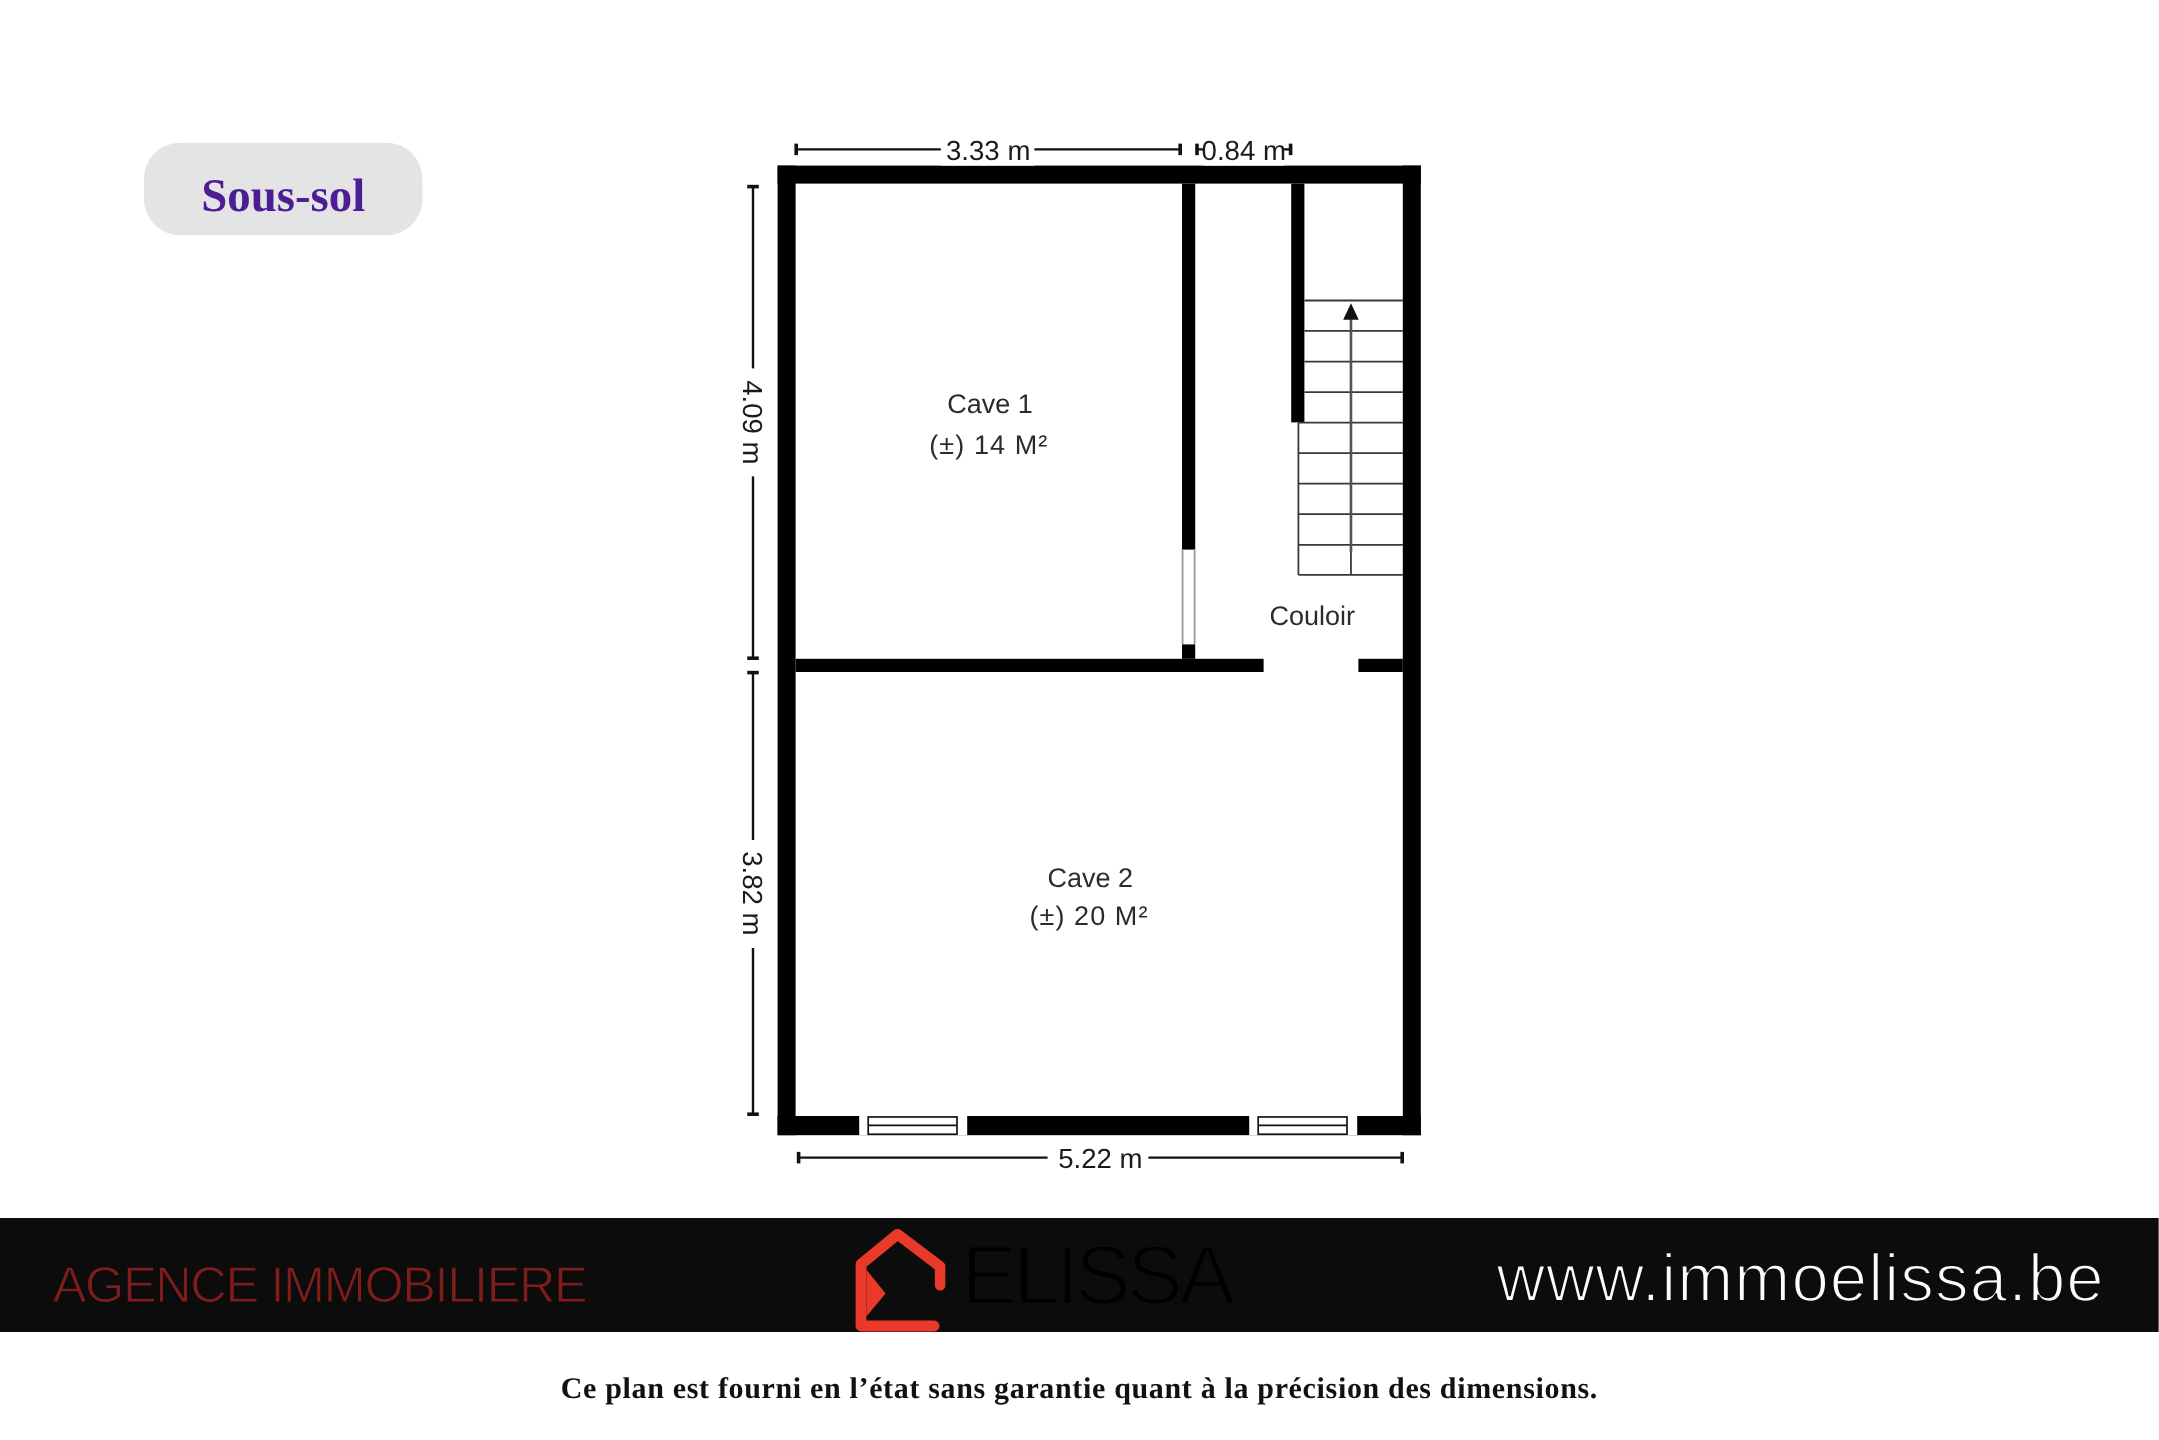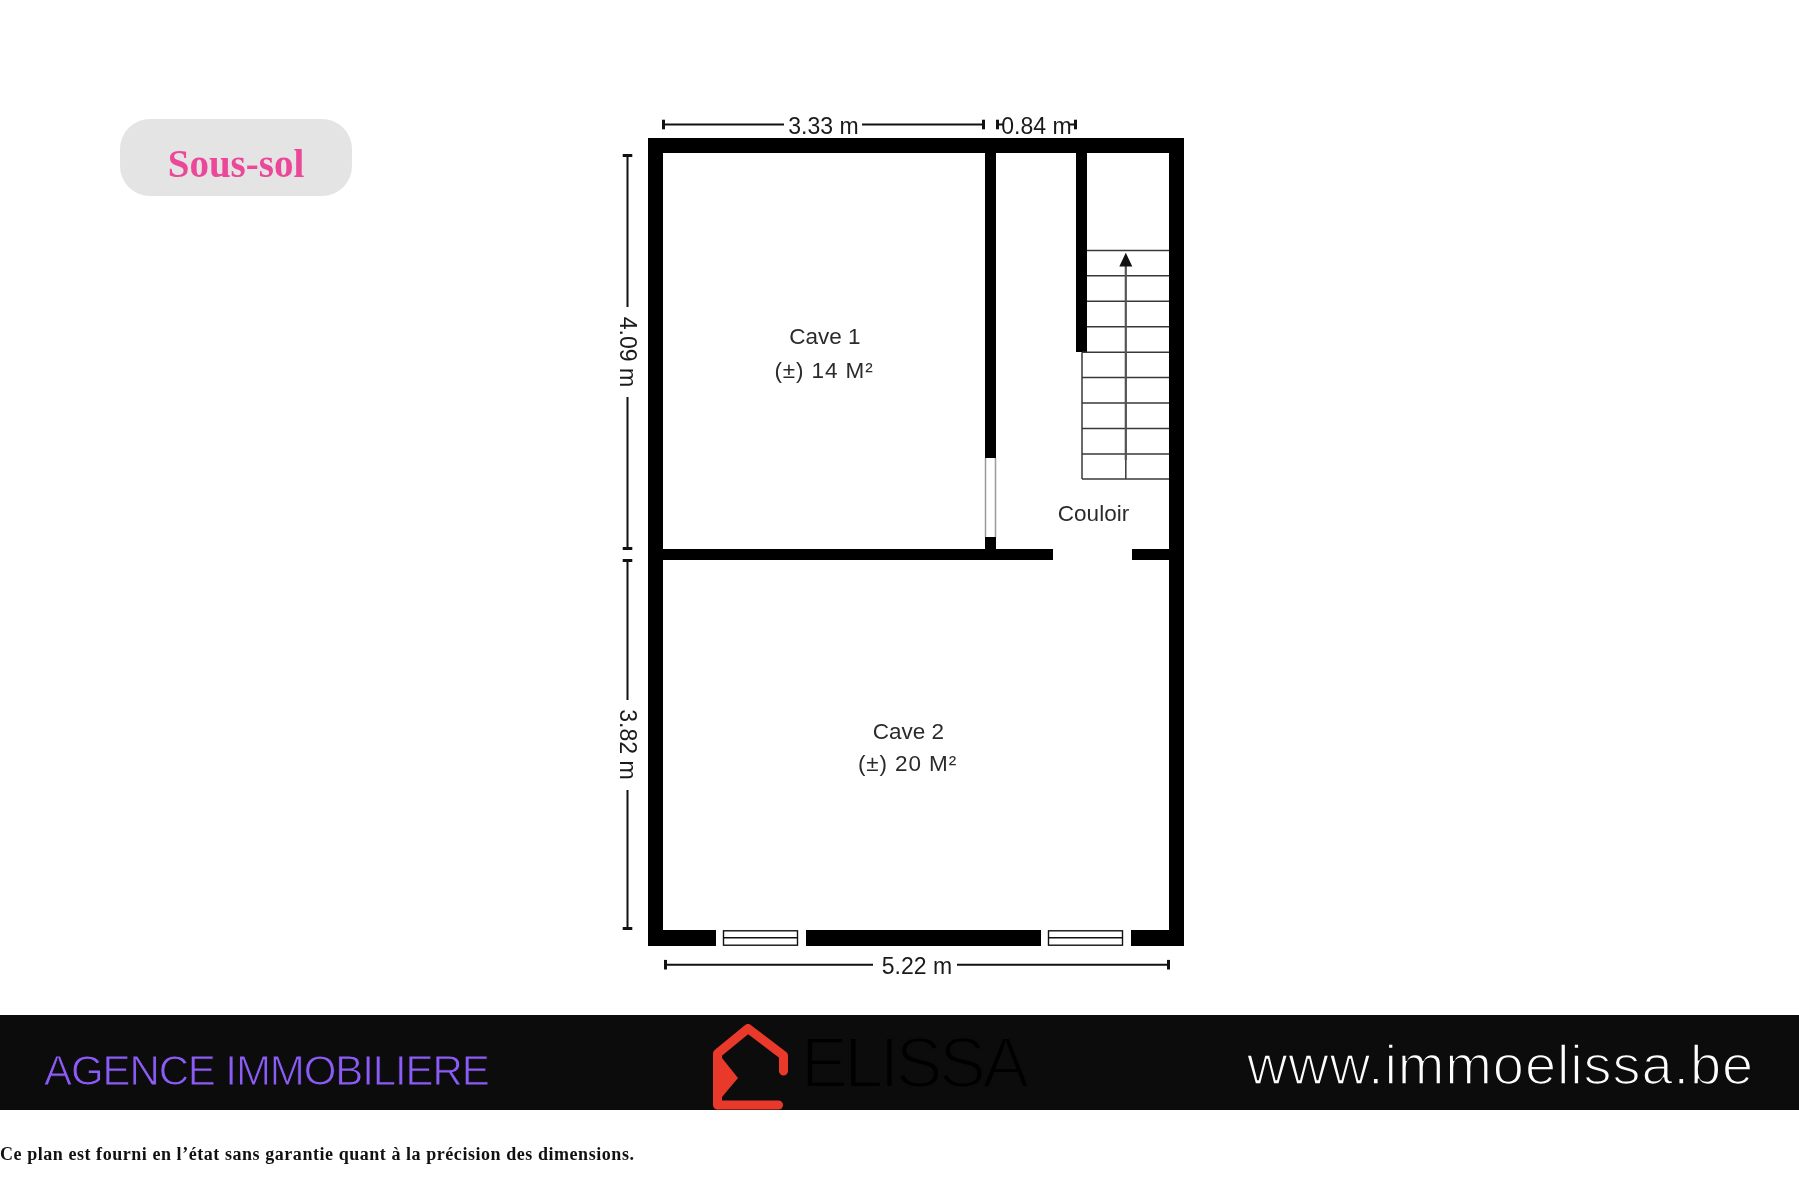--- a/index.html
+++ b/index.html
@@ -5,21 +5,21 @@
   html,body{margin:0;padding:0;}
   body{width:1799px;height:1200px;position:relative;background:#ffffff;overflow:hidden;
        font-family:"Liberation Sans", sans-serif;}
   .abs{position:absolute;}
 </style>
 </head>
 <body>
 
 <div class="abs" style="left:120px;top:119px;width:232px;height:77px;background:#e4e4e4;border-radius:30px;"></div>
 
-<div class="abs" style="left:120px;top:119px;width:232px;height:89px;display:flex;align-items:center;justify-content:center;font-family:'Liberation Serif',serif;font-weight:bold;font-size:39px;color:#ec4899;">Sous-sol</div>
+<div class="abs" style="left:120px;top:119px;width:232px;height:89px;display:flex;align-items:center;justify-content:center;font-family:'Liberation Serif',serif;font-weight:bold;font-size:39px;color:#4c1d95;">Sous-sol</div>
 
 <svg class="abs" style="left:0;top:0;" width="1799" height="1200" viewBox="0 0 1799 1200">
 
   <rect x="648" y="138" width="536" height="15" fill="#000"></rect>
 
   <rect x="648" y="138" width="15" height="808" fill="#000"></rect>
 
   <rect x="1169" y="138" width="15" height="808" fill="#000"></rect>
 
   <rect x="648" y="930" width="536" height="16" fill="#000"></rect>
@@ -110,25 +110,25 @@
   <text x="824" y="378" font-size="22.5" fill="#2b2b2b" text-anchor="middle" letter-spacing="0.9">(±) 14 M²</text>
 
   <text x="908.5" y="739" font-size="22.5" fill="#2b2b2b" text-anchor="middle">Cave 2</text>
   <text x="907.5" y="771" font-size="22.5" fill="#2b2b2b" text-anchor="middle" letter-spacing="0.9">(±) 20 M²</text>
 
   <text x="1093.5" y="521" font-size="22.5" fill="#2b2b2b" text-anchor="middle">Couloir</text>
 </svg>
 
 <div class="abs" style="left:0;top:1015px;width:1799px;height:95px;background:#0c0c0c;"></div>
 
-<div class="abs" style="left:44px;top:1015px;height:112px;display:flex;align-items:center;font-size:42px;letter-spacing:-1.1px;color:#8b5cf6;text-align:right;-webkit-text-stroke:0.9px #0c0c0c;">AGENCE IMMOBILIERE</div>
+<div class="abs" style="left:44px;top:1015px;height:112px;display:flex;align-items:center;font-size:42px;letter-spacing:-1.1px;color:#7f1d1d;text-align:right;-webkit-text-stroke:0.9px #0c0c0c;">AGENCE IMMOBILIERE</div>
 
 <svg class="abs" style="left:712px;top:1024px;" width="76" height="86" viewBox="0 0 76 86">
   <path d="M 5.5 81 L 5.5 29.5 L 36 4.5 L 71.5 31.5 L 71.5 47" fill="none" stroke="#e8392b" stroke-width="9" stroke-linecap="round" stroke-linejoin="round"></path>
   <path d="M 7 81 L 66.5 81" fill="none" stroke="#e8392b" stroke-width="9" stroke-linecap="round"></path>
   <polygon points="10,34 26,54 10,73" fill="#e8392b"></polygon>
 </svg>
 
 <div class="abs" style="left:801px;top:1015px;height:95px;display:flex;align-items:center;font-size:70px;letter-spacing:-3.4px;color:#000000;-webkit-text-stroke:2.2px #0c0c0c;">ELISSA</div>
 
 <div class="abs" style="right:45px;top:1015px;height:95px;display:flex;align-items:center;font-size:56px;letter-spacing:0.9px;color:#fdfdfd;-webkit-text-stroke:1.7px #0c0c0c;margin-top:2px;text-align:right;">www.immoelissa.be</div>
 
-<div class="abs" style="left:0;top:1144px;width:1799px;text-align:left;font-family:'Liberation Serif',serif;font-weight:bold;font-size:18px;letter-spacing:0.55px;color:#111;">Ce plan est fourni en l’état sans garantie quant à la précision des dimensions.</div>
+<div class="abs" style="left:0;top:1144px;width:1799px;text-align:center;font-family:'Liberation Serif',serif;font-weight:bold;font-size:25px;letter-spacing:0.55px;color:#111;">Ce plan est fourni en l’état sans garantie quant à la précision des dimensions.</div>
 
 </body></html>

